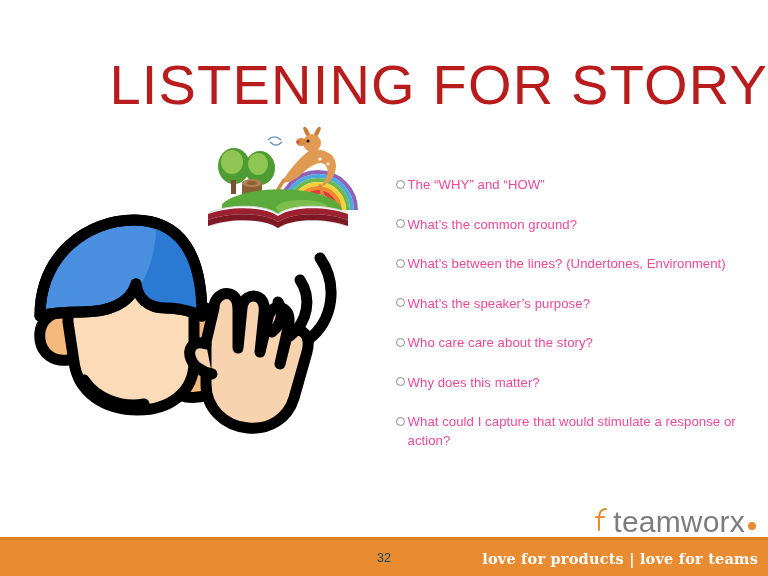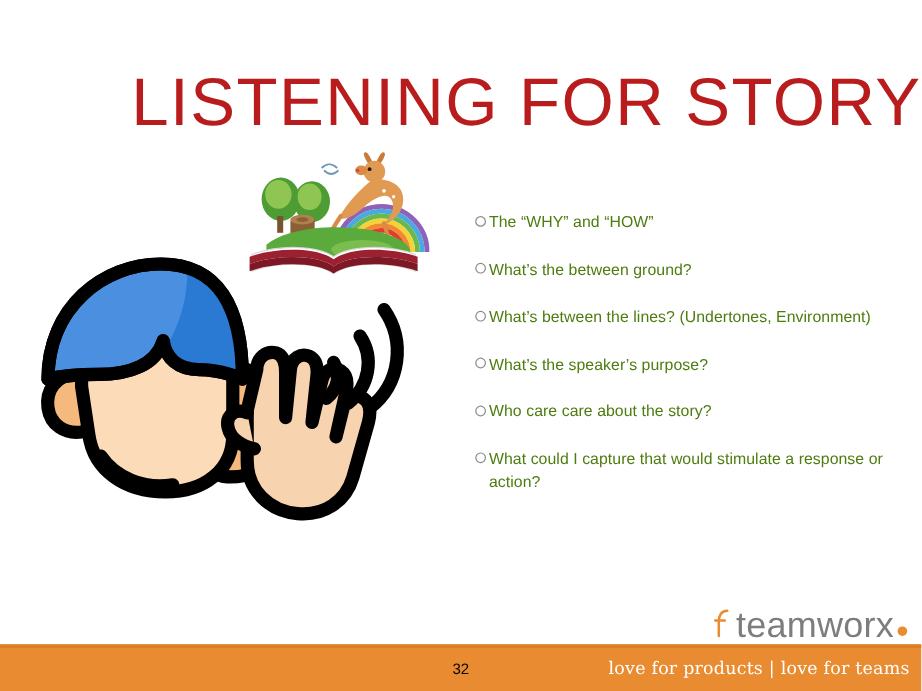--- a/index.html
+++ b/index.html
@@ -38,21 +38,21 @@
   #bullet-list {
     position: absolute;
     left: 396px;
     top: 175px;
     width: 348px;
   }
   .bullet-item {
     display: flex;
     align-items: flex-start;
     margin-bottom: 20.5px;
-    color: #4d7c0f;
+    color: #ec4899;
     font-size: 13.2px;
     line-height: 19px;
     letter-spacing: 0.05px;
   }
   .bullet-marker {
     flex: 0 0 auto;
     width: 9px;
     height: 9px;
     border: 1.3px solid #8a8a8a;
     border-radius: 50%;
@@ -75,34 +75,34 @@
     border-top: 3px solid #dd7f23;
   }
   #page-number {
     position: absolute;
     left: 0;
     top: 0;
     width: 768px;
     height: 36px;
     line-height: 36px;
     text-align: center;
-    color: #000000;
+    color: #0c4a6e;
     font-size: 12.5px;
     font-family: "Liberation Sans", sans-serif;
   }
   #footer-tagline {
     position: absolute;
     right: 10px;
     top: 0;
     height: 36px;
     line-height: 37px;
     color: #ffffff;
     font-family: "DejaVu Serif", serif;
     font-size: 14.5px;
-    font-weight: normal;
+    font-weight: bold;
     letter-spacing: 0.2px;
     white-space: nowrap;
   }
 
   
   #logo {
     position: absolute;
     right: 12px;
     bottom: 40px;
     display: flex;
@@ -252,33 +252,37 @@
     </svg>
   </div>
 
   <div id="bullet-list">
     <div class="bullet-item">
       <span class="bullet-marker"></span>
       <span class="bullet-text">The “WHY” and “HOW”</span>
     </div>
     <div class="bullet-item">
       <span class="bullet-marker"></span>
-      <span class="bullet-text">What’s the between ground?</span>
+      <span class="bullet-text">What’s the common ground?</span>
     </div>
     <div class="bullet-item">
       <span class="bullet-marker"></span>
       <span class="bullet-text">What’s between the lines? (Undertones, Environment)</span>
     </div>
     <div class="bullet-item">
       <span class="bullet-marker"></span>
       <span class="bullet-text">What’s the speaker’s purpose?</span>
     </div>
     <div class="bullet-item">
       <span class="bullet-marker"></span>
       <span class="bullet-text">Who care care about the story?</span>
+    </div>
+    <div class="bullet-item">
+      <span class="bullet-marker"></span>
+      <span class="bullet-text">Why does this matter?</span>
     </div>
     <div class="bullet-item">
       <span class="bullet-marker"></span>
       <span class="bullet-text">What could I capture that would stimulate a response or action?</span>
     </div>
   </div>
 
   <div id="logo">
     <span id="logo-mark">
       <svg width="16" height="28" viewBox="0 0 16 28">

